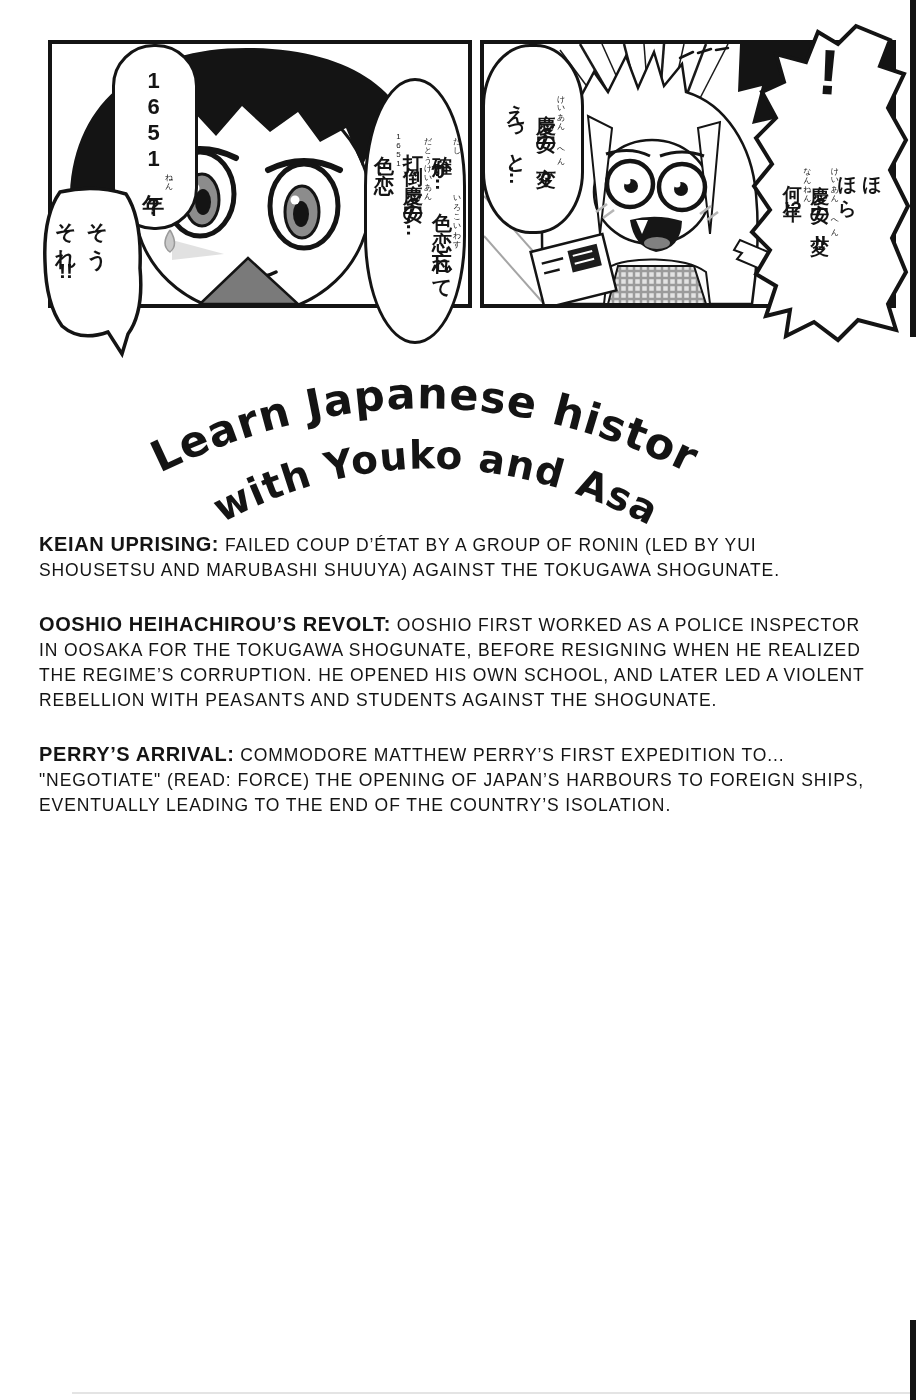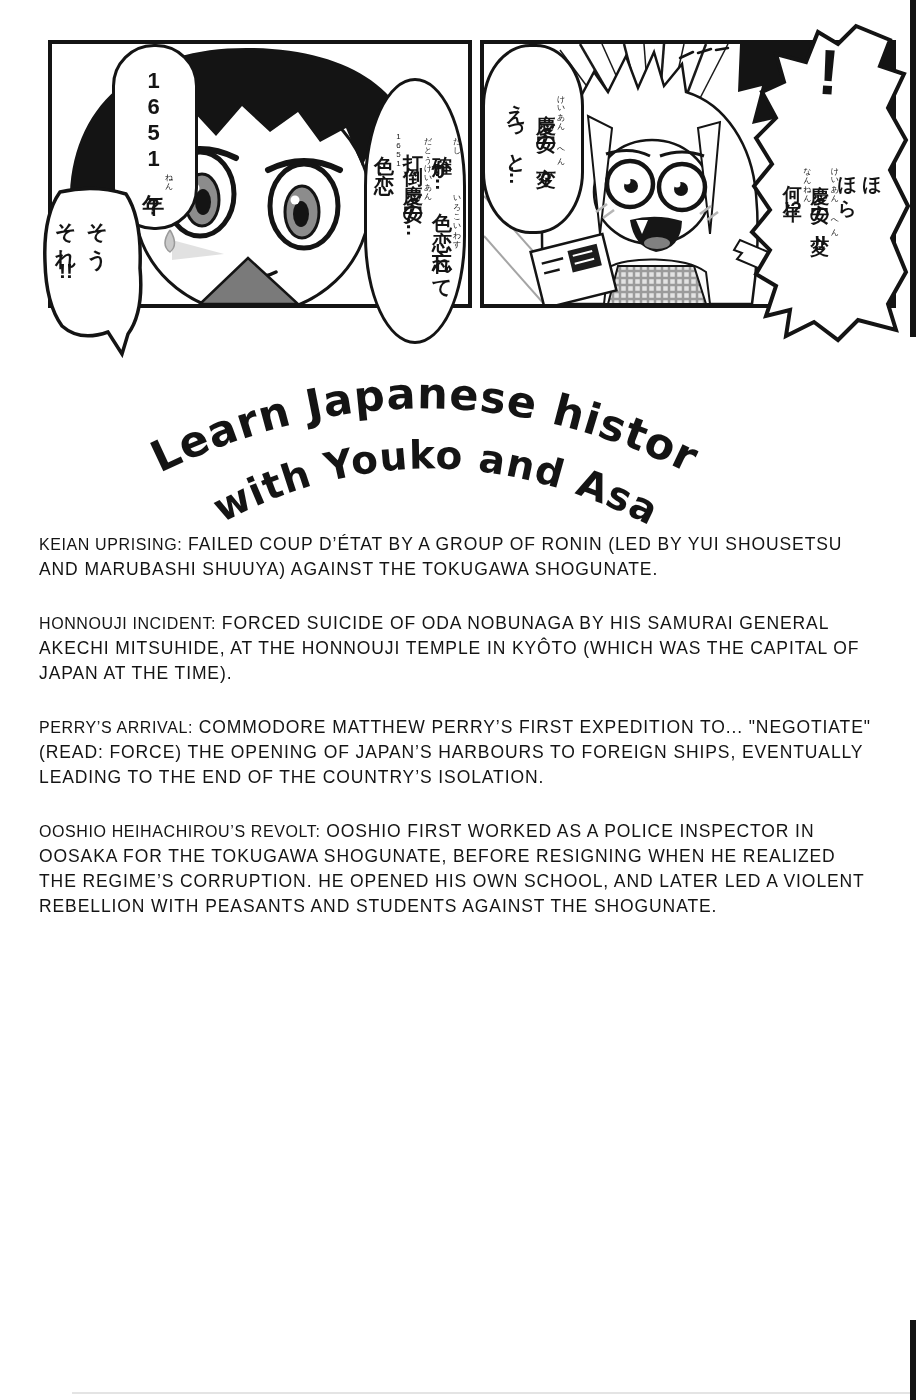--- a/index.html
+++ b/index.html
@@ -28,21 +28,21 @@
   #exclaim{position:absolute;left:90px;top:14px;width:44px;font-size:64px;font-weight:900;
            color:#141414;transform:rotate(4deg);font-family:"Liberation Sans",sans-serif;}
   #hohora{position:absolute;right:26px;top:140px;font-size:19px;line-height:1.3;}
   
   #title-svg{position:absolute;left:0;top:340px;z-index:2;}
   #title-svg text{font-family:"DejaVu Sans",sans-serif;font-weight:700;fill:#141414;}
   
   #notes{position:absolute;left:39px;top:532px;width:832px;z-index:2;}
   .note{margin:0 0 29px 0;font-size:17.5px;line-height:25px;letter-spacing:0.9px;
         font-weight:400;color:#141414;}
-  .note .term{font-size:16px;font-weight:400;letter-spacing:0.6px;}
+  .note .term{font-size:20px;font-weight:700;letter-spacing:0.6px;}
   
   .edge-strip{position:absolute;right:0;width:6px;background:#141414;z-index:4;}
   #edge-top{top:0;height:337px;}
   #edge-bottom{top:1320px;height:80px;}
   #scan-line{position:absolute;left:72px;right:0;top:1392px;height:2px;background:#e4e4e4;z-index:1;}
   svg{display:block;}
 </style>
 </head>
 <body>
 
@@ -192,29 +192,25 @@
       <textPath href="#arc2" startOffset="2">with Youko and Asahi</textPath>
     </text>
   </svg>
 
   <div id="notes">
     <p class="note">
       <span class="term">KEIAN UPRISING:</span>
       <span class="body">FAILED COUP D’ÉTAT BY A GROUP OF RONIN (LED BY YUI SHOUSETSU AND MARUBASHI SHUUYA) AGAINST THE TOKUGAWA SHOGUNATE.</span>
     </p>
     <p class="note">
-      <span class="term">HONNOUJI INCIDENT:</span>
-      <span class="body">FORCED SUICIDE OF ODA NOBUNAGA BY HIS SAMURAI GENERAL AKECHI MITSUHIDE, AT THE HONNOUJI TEMPLE IN KYÔTO (WHICH WAS THE CAPITAL OF JAPAN AT THE TIME).</span>
+      <span class="term">OOSHIO HEIHACHIROU’S REVOLT:</span>
+      <span class="body">OOSHIO FIRST WORKED AS A POLICE INSPECTOR IN OOSAKA FOR THE TOKUGAWA SHOGUNATE, BEFORE RESIGNING WHEN HE REALIZED THE REGIME’S CORRUPTION. HE OPENED HIS OWN SCHOOL, AND LATER LED A VIOLENT REBELLION WITH PEASANTS AND STUDENTS AGAINST THE SHOGUNATE.</span>
     </p>
     <p class="note">
       <span class="term">PERRY’S ARRIVAL:</span>
       <span class="body">COMMODORE MATTHEW PERRY’S FIRST EXPEDITION TO... "NEGOTIATE" (READ: FORCE) THE OPENING OF JAPAN’S HARBOURS TO FOREIGN SHIPS, EVENTUALLY LEADING TO THE END OF THE COUNTRY’S ISOLATION.</span>
     </p>
-    <p class="note">
-      <span class="term">OOSHIO HEIHACHIROU’S REVOLT:</span>
-      <span class="body">OOSHIO FIRST WORKED AS A POLICE INSPECTOR IN OOSAKA FOR THE TOKUGAWA SHOGUNATE, BEFORE RESIGNING WHEN HE REALIZED THE REGIME’S CORRUPTION. HE OPENED HIS OWN SCHOOL, AND LATER LED A VIOLENT REBELLION WITH PEASANTS AND STUDENTS AGAINST THE SHOGUNATE.</span>
-    </p>
   </div>
 
   <div id="edge-top" class="edge-strip"></div>
   <div id="edge-bottom" class="edge-strip"></div>
   <div id="scan-line"></div>
 </div>
 
 </body></html>

